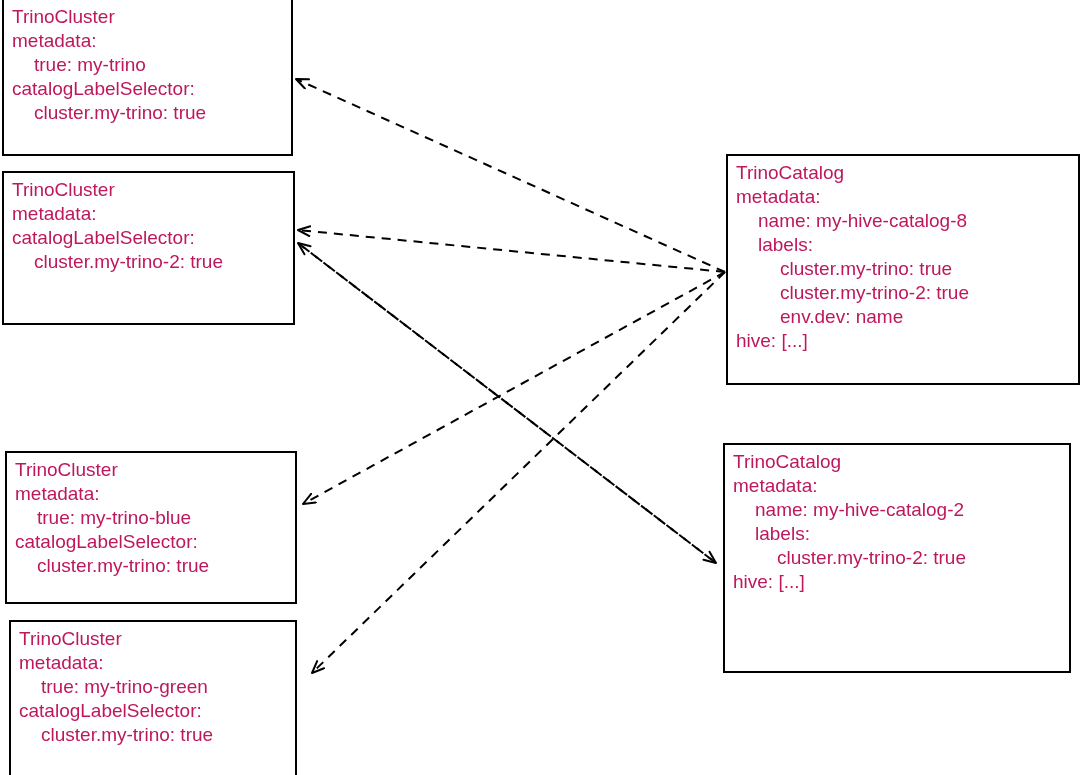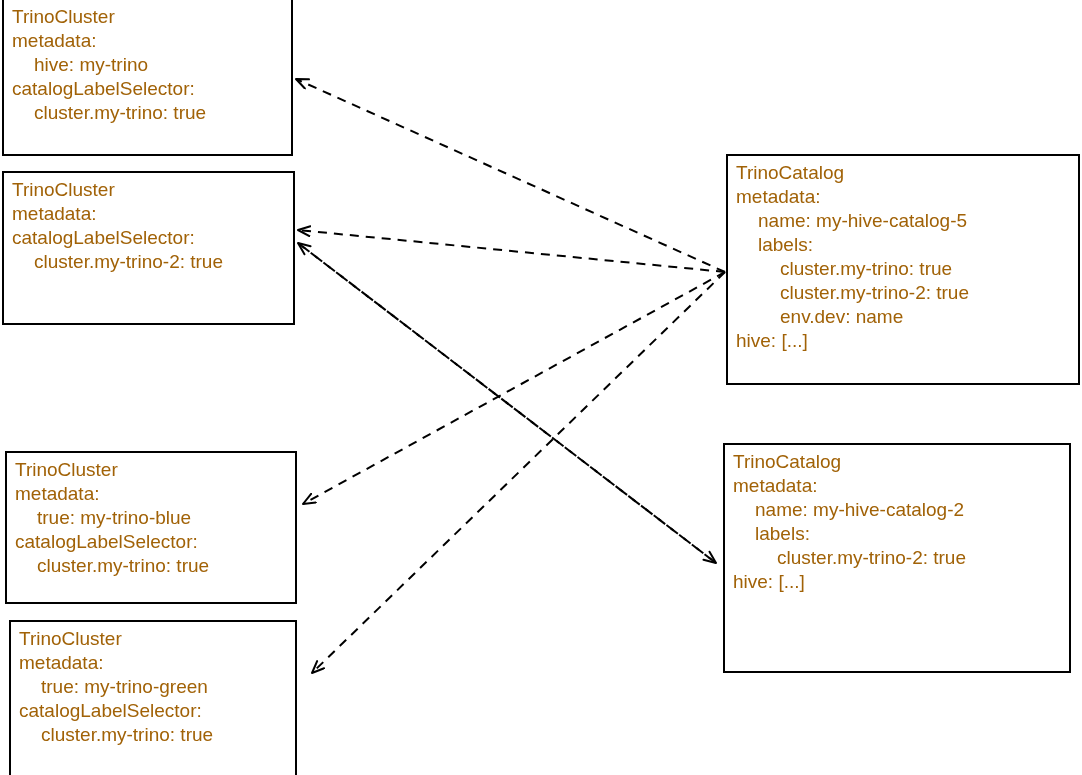--- a/index.html
+++ b/index.html
@@ -23,21 +23,21 @@
     box-sizing: border-box;
     background: #ffffff;
     border: 2px solid #000000;
     padding: 5px 0 0 8px;
     z-index: 2;
   }
   .node-line {
     font-family: "Liberation Sans", sans-serif;
     font-size: 19px;
     line-height: 24px;
-    color: #a16207;
+    color: #be185d;
     white-space: pre;
   }
   .indent-1 { padding-left: 22px; }
   .indent-2 { padding-left: 44px; }
   #edge-layer {
     position: absolute;
     left: 0;
     top: 0;
     width: 1082px;
     height: 775px;
@@ -65,21 +65,21 @@
 
     <path d="M 725 272 L 312 673" fill="none" stroke="#000000" stroke-width="2" stroke-dasharray="9 7" marker-end="url(#arrowOpen)"></path>
 
     <path d="M 298 243 L 716 563" fill="none" stroke="#000000" stroke-width="2" stroke-dasharray="9 7" marker-end="url(#arrowOpen)"></path>
     <path d="M 716 563 L 298 243" fill="none" stroke="#000000" stroke-width="2" stroke-dasharray="9 7" marker-end="url(#arrowOpen)"></path>
   </svg>
 
   <div class="node" style="left:2px; top:-2px; width:291px; height:158px;">
     <div class="node-line">TrinoCluster</div>
     <div class="node-line">metadata:</div>
-    <div class="node-line indent-1">hive: my-trino</div>
+    <div class="node-line indent-1">true: my-trino</div>
     <div class="node-line">catalogLabelSelector:</div>
     <div class="node-line indent-1">cluster.my-trino: true</div>
   </div>
 
   <div class="node" style="left:2px; top:171px; width:293px; height:154px;">
     <div class="node-line">TrinoCluster</div>
     <div class="node-line">metadata:</div>
     <div class="node-line">catalogLabelSelector:</div>
     <div class="node-line indent-1">cluster.my-trino-2: true</div>
   </div>
@@ -96,21 +96,21 @@
     <div class="node-line">TrinoCluster</div>
     <div class="node-line">metadata:</div>
     <div class="node-line indent-1">true: my-trino-green</div>
     <div class="node-line">catalogLabelSelector:</div>
     <div class="node-line indent-1">cluster.my-trino: true</div>
   </div>
 
   <div class="node" style="left:726px; top:154px; width:354px; height:231px;">
     <div class="node-line">TrinoCatalog</div>
     <div class="node-line">metadata:</div>
-    <div class="node-line indent-1">name: my-hive-catalog-5</div>
+    <div class="node-line indent-1">name: my-hive-catalog-8</div>
     <div class="node-line indent-1">labels:</div>
     <div class="node-line indent-2">cluster.my-trino: true</div>
     <div class="node-line indent-2">cluster.my-trino-2: true</div>
     <div class="node-line indent-2">env.dev: name</div>
     <div class="node-line">hive: [...]</div>
   </div>
 
   <div class="node" style="left:723px; top:443px; width:348px; height:230px;">
     <div class="node-line">TrinoCatalog</div>
     <div class="node-line">metadata:</div>

